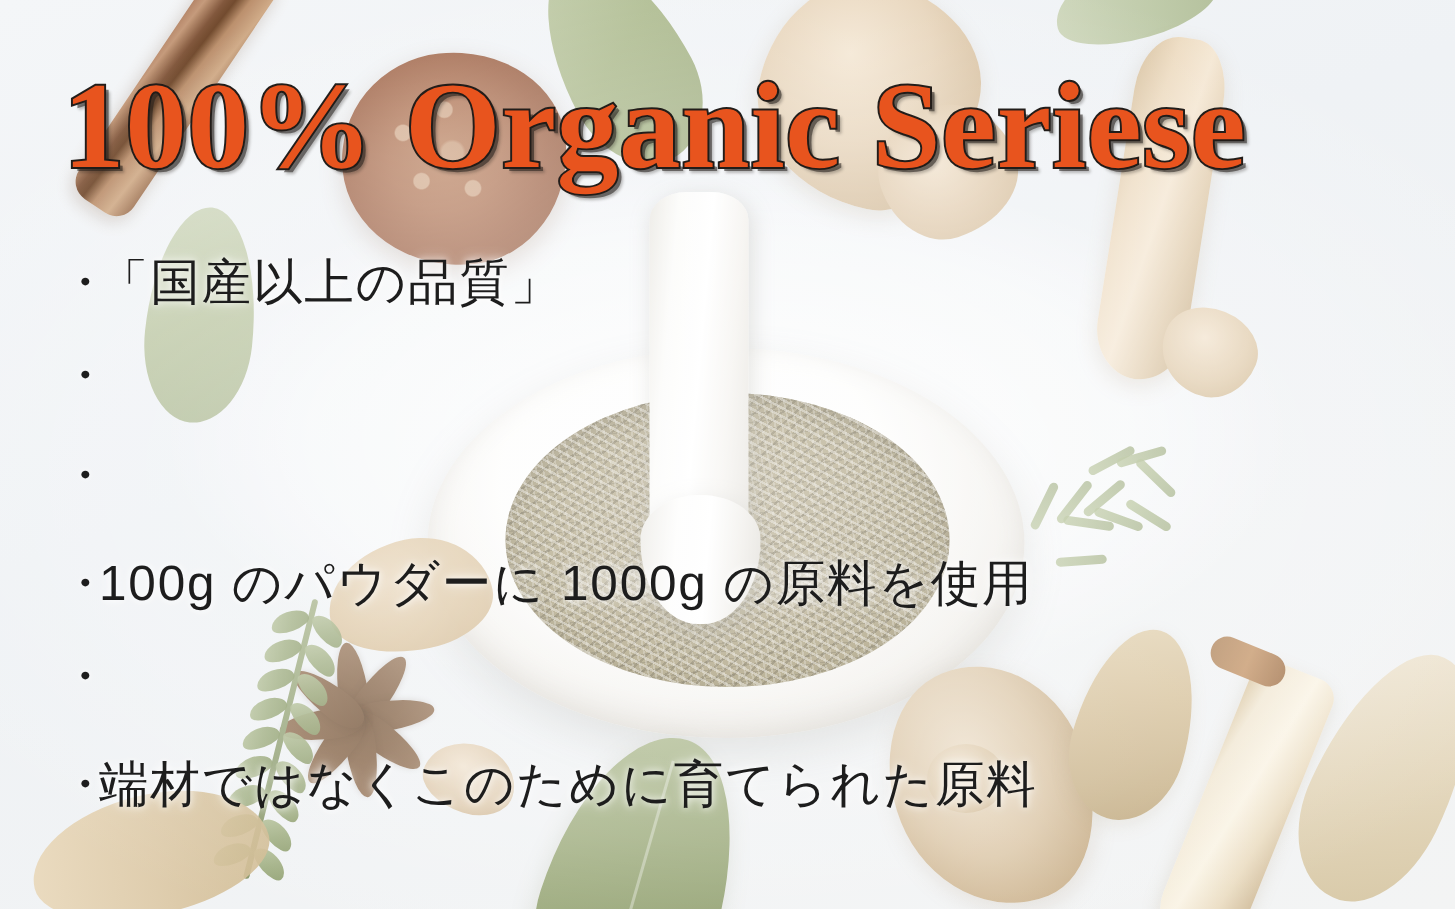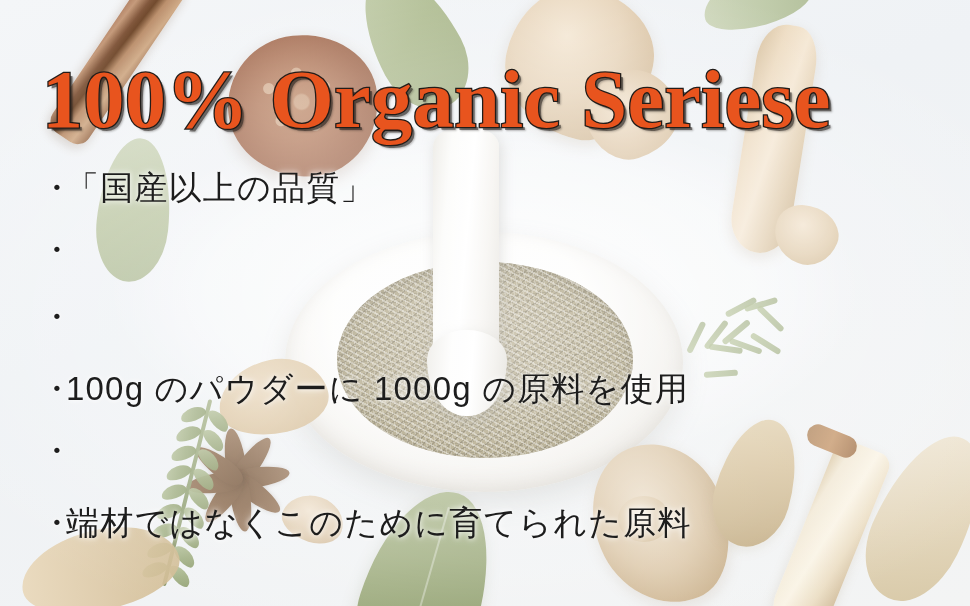--- a/index.html
+++ b/index.html
@@ -299,21 +299,21 @@
     position: absolute; inset: 0;
     background: radial-gradient(ellipse 78% 70% at 50% 52%, rgba(255,255,255,0.42) 0%, rgba(255,255,255,0.18) 58%, rgba(255,255,255,0) 82%);
     pointer-events: none;
   }
 
   
   #content { position: absolute; inset: 0; }
 
   #headline {
     position: absolute;
-    left: 42px; top: 59px;
+    left: 42px; top: 43px;
     width: 900px;
     font-family: "Liberation Serif", "DejaVu Serif", serif;
     font-size: 82px;
     font-weight: 700;
     line-height: 1;
     letter-spacing: 0.5px;
     white-space: nowrap;
     color: #E8541E;
     -webkit-text-stroke: 2.6px #221d1a;
     paint-order: stroke fill;

